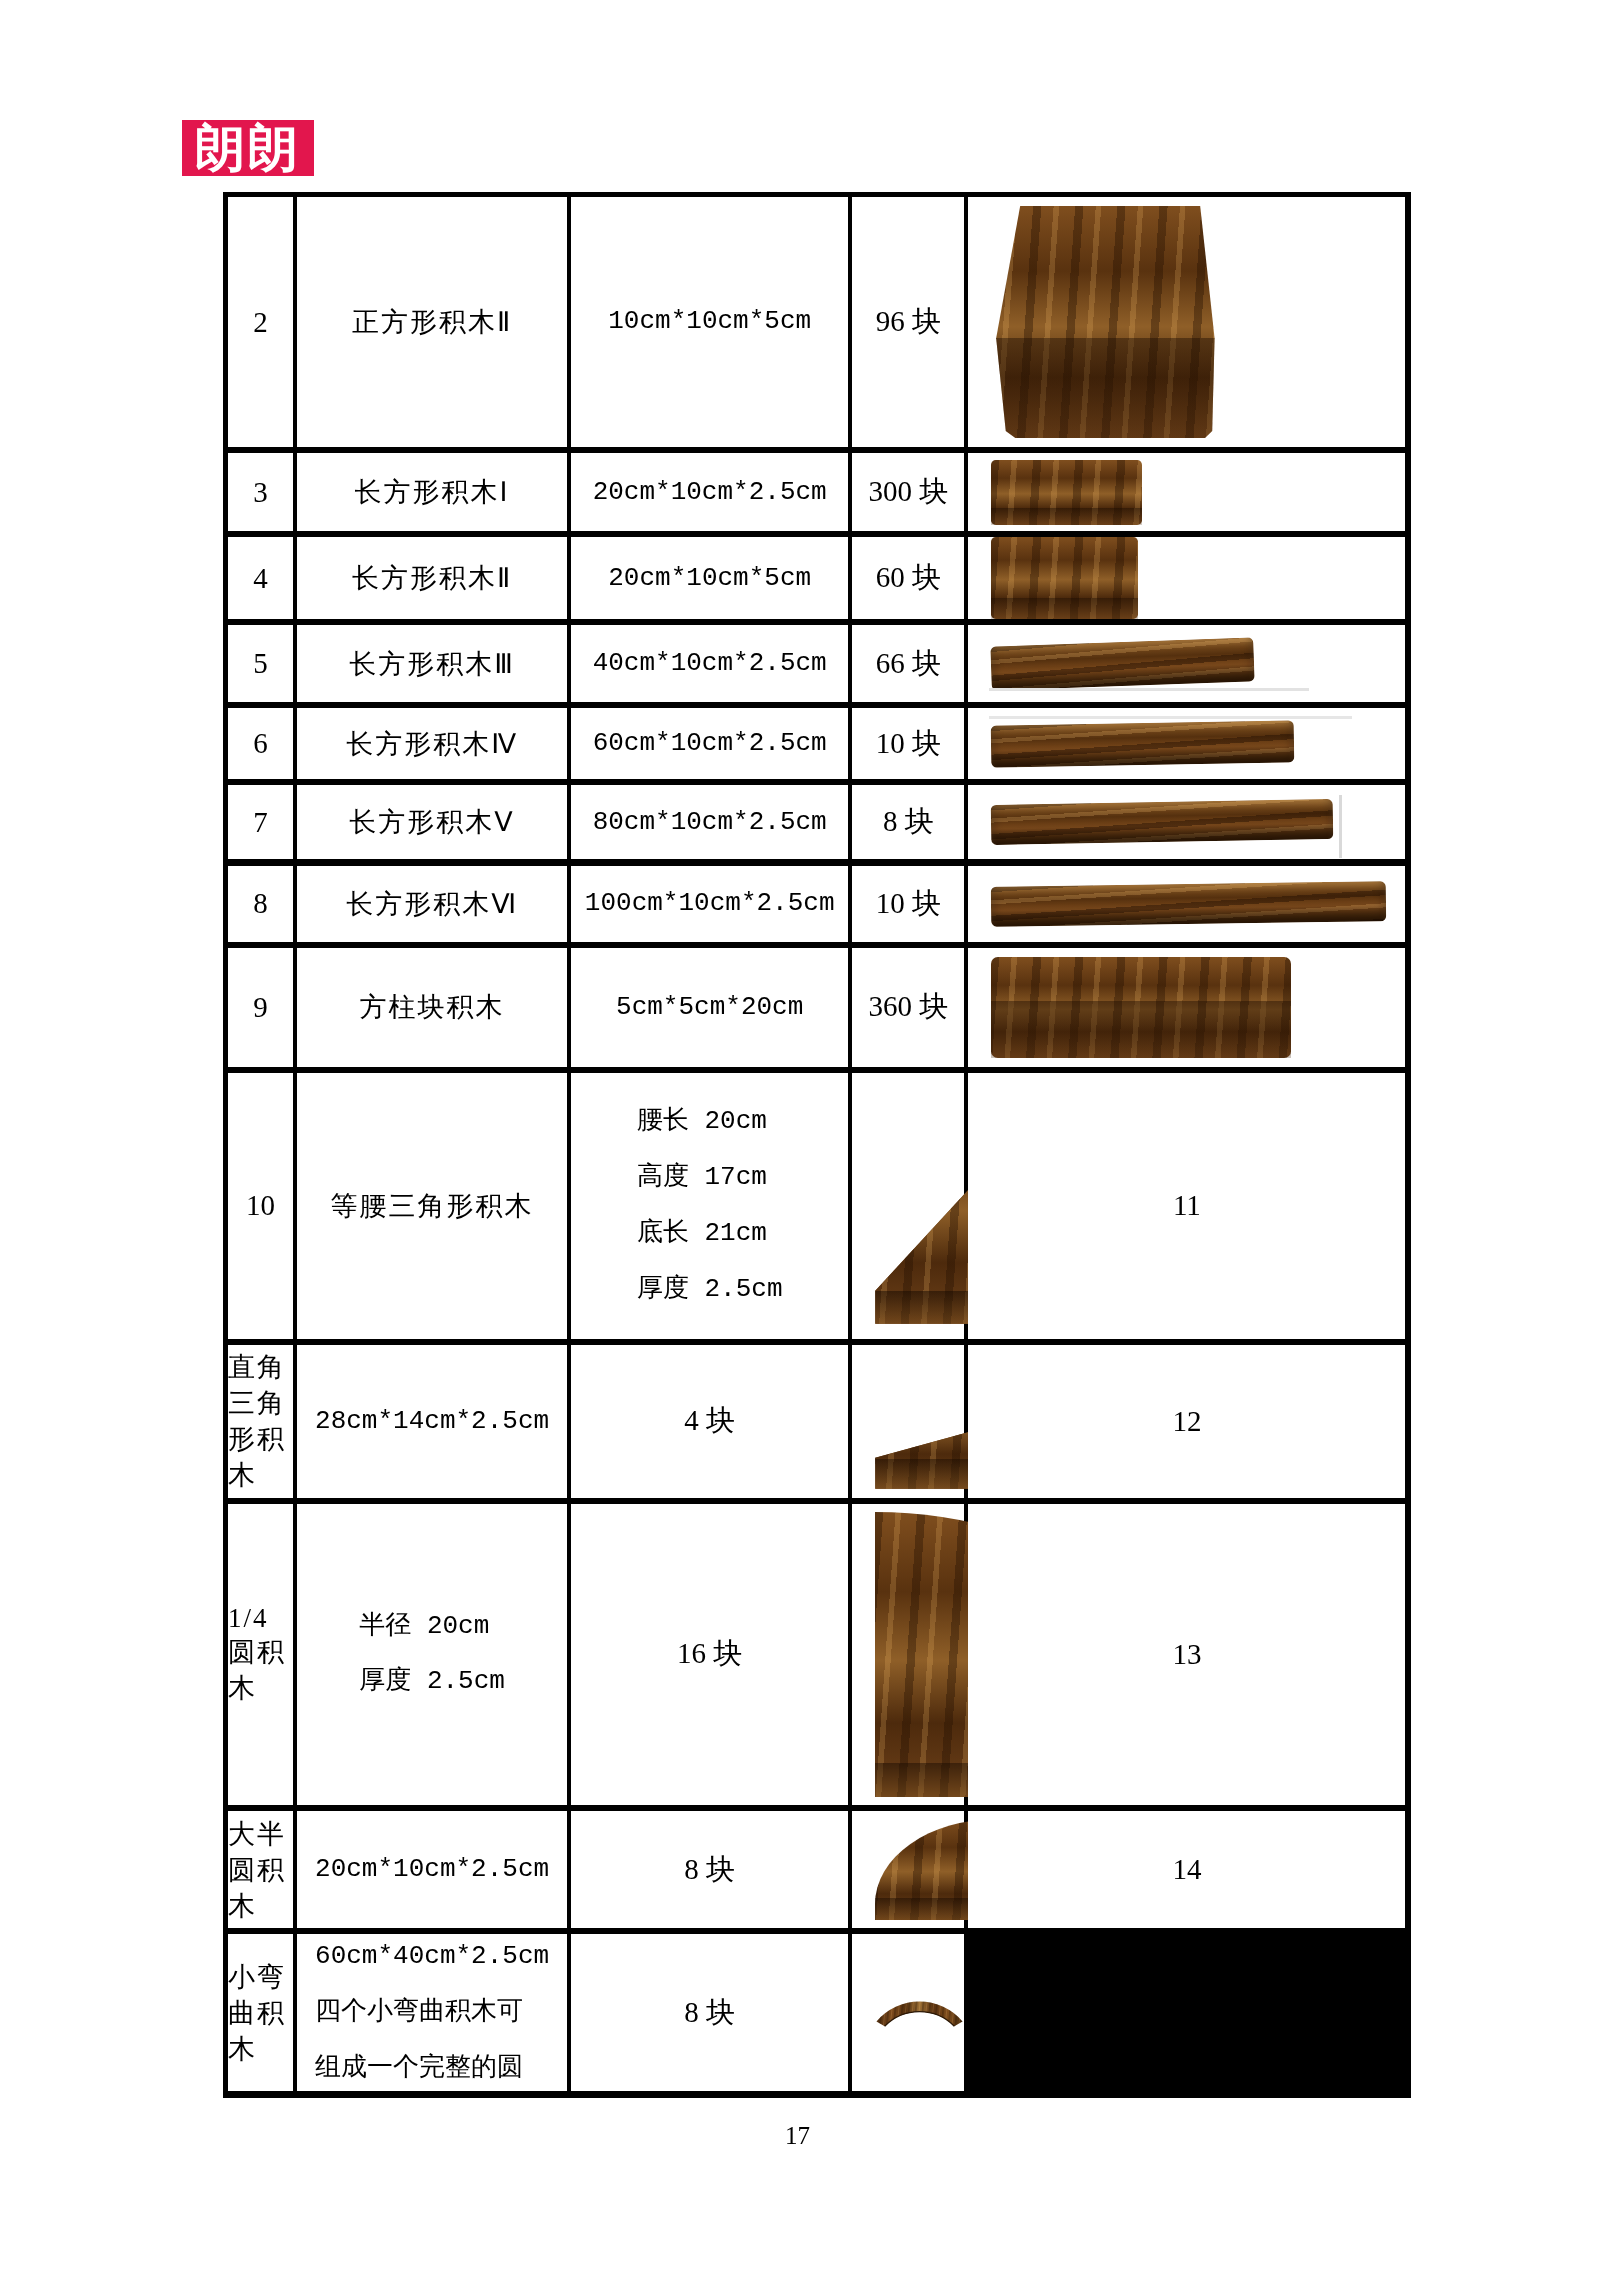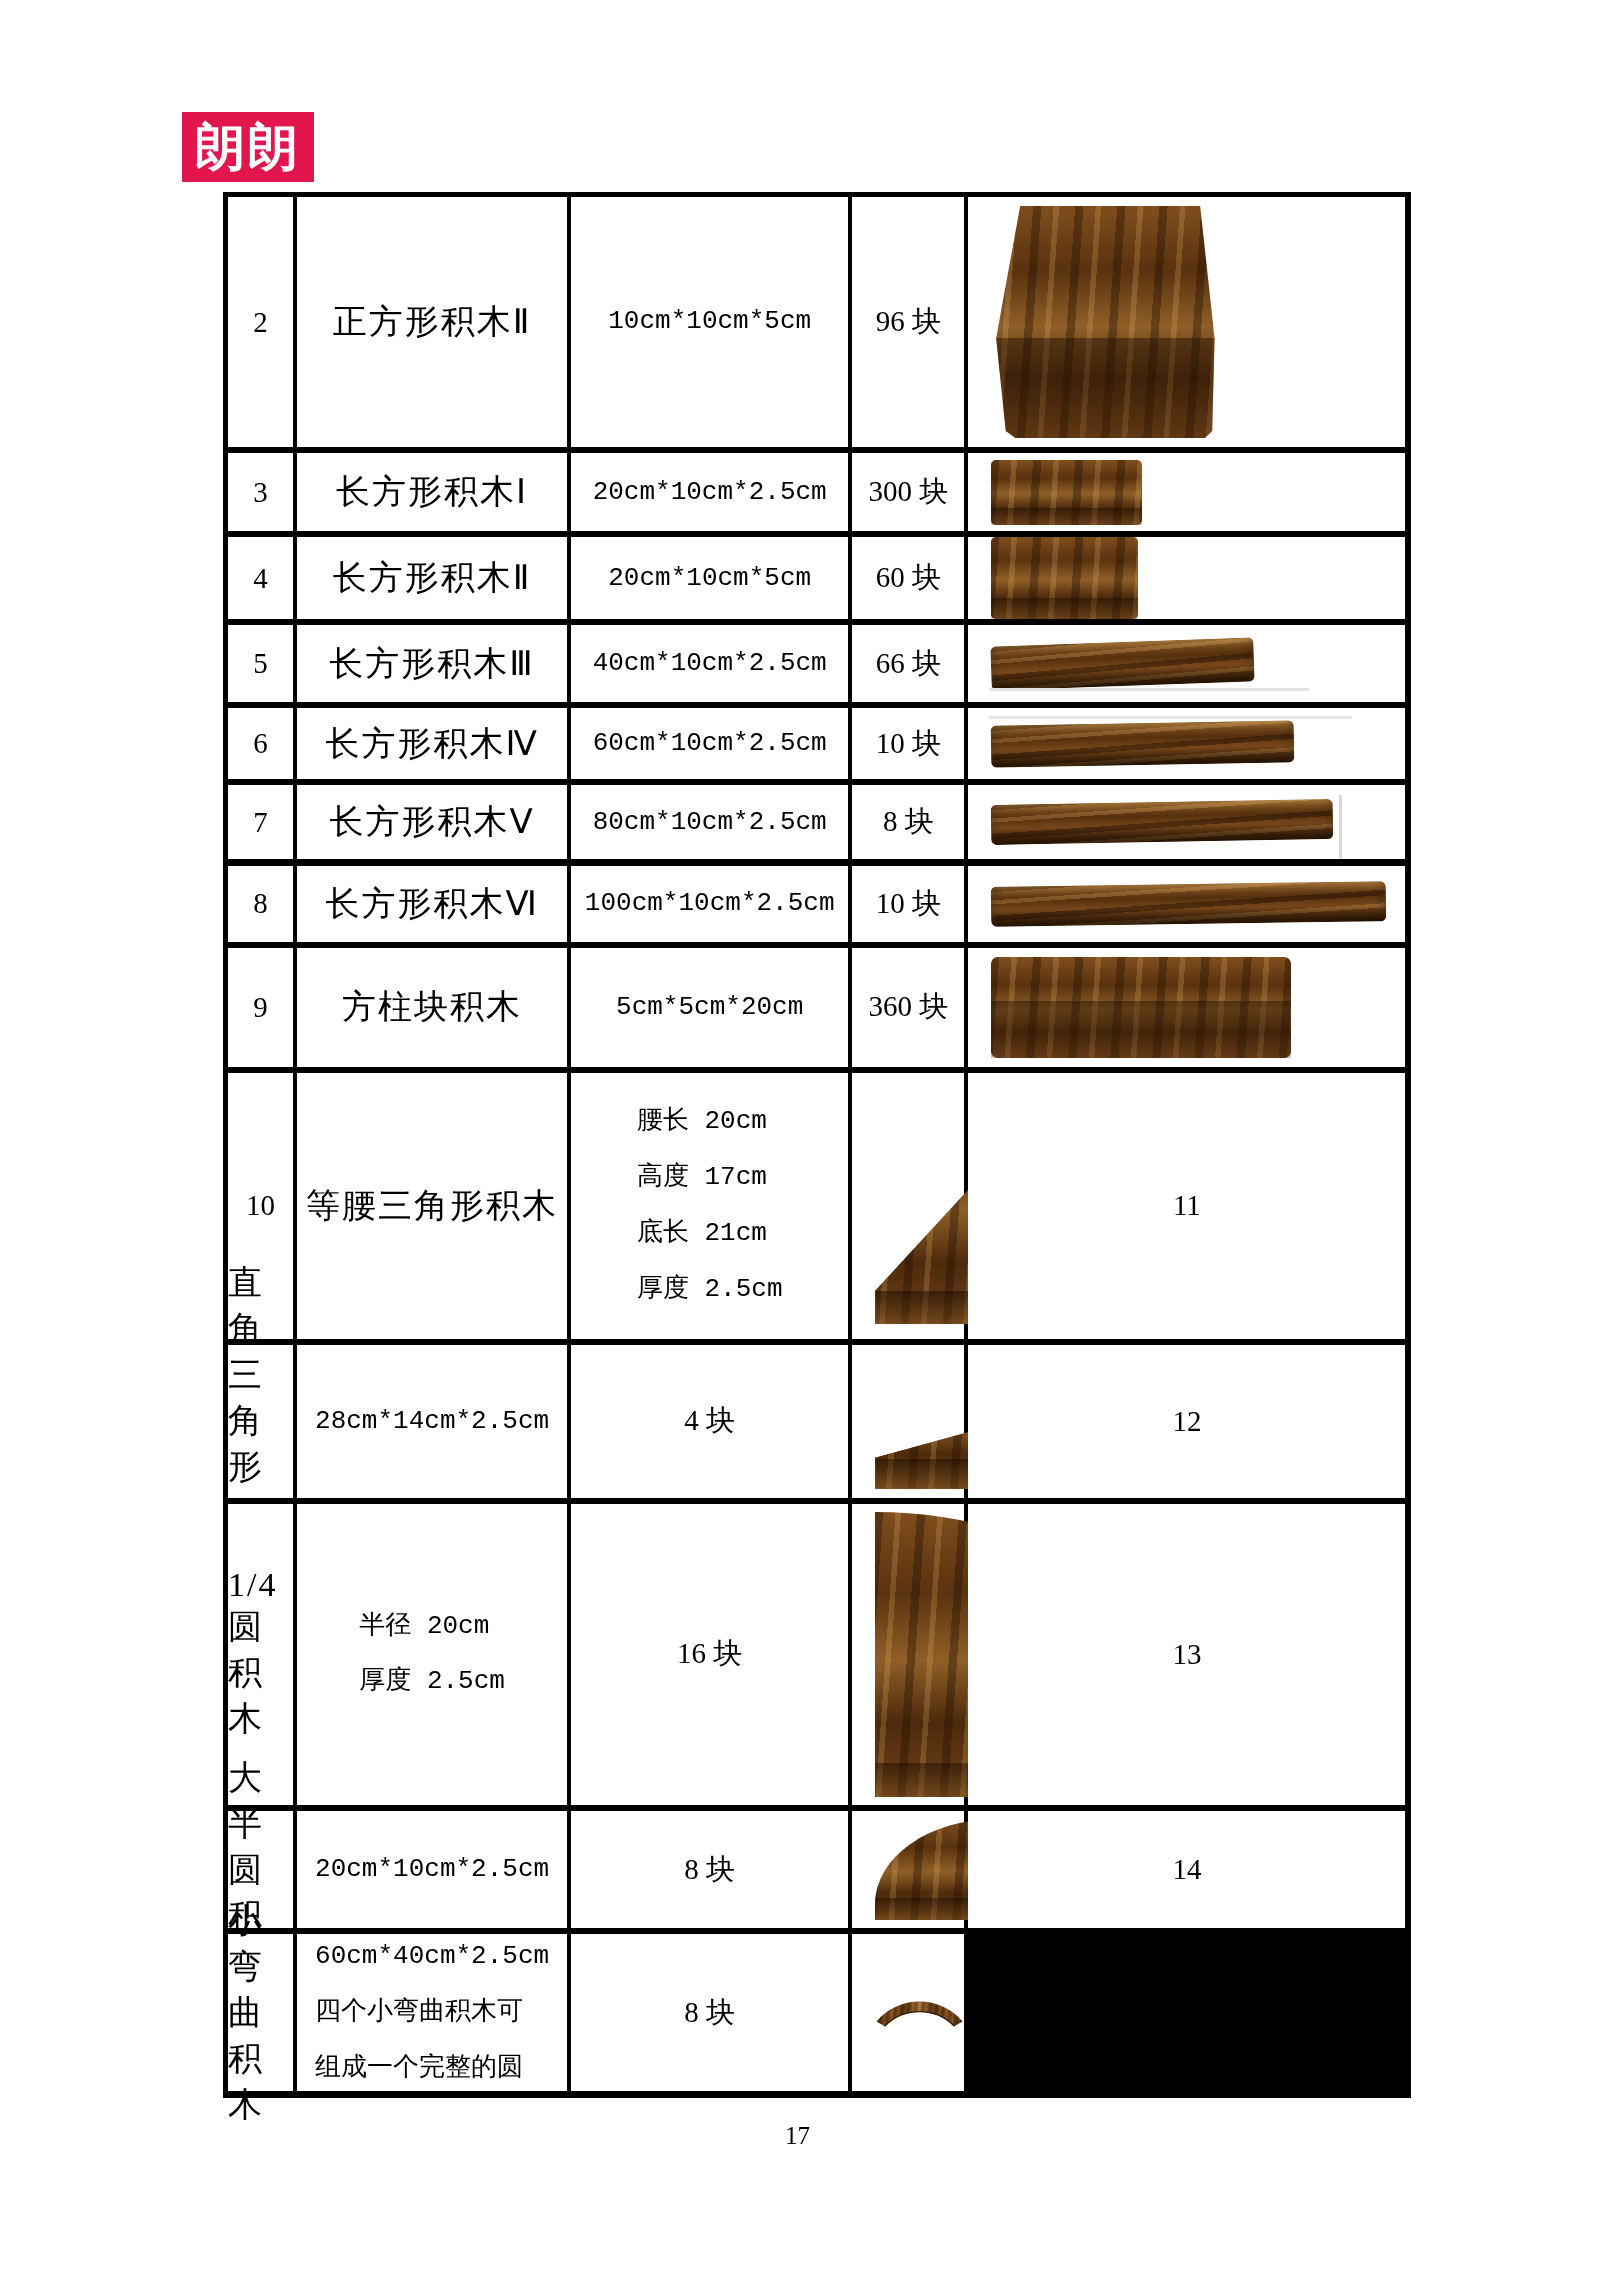--- a/index.html
+++ b/index.html
@@ -6,22 +6,22 @@
   body{
     width:1623px;height:2295px;
     background:#ffffff;
     position:relative;
     font-family:"Liberation Serif",serif;
     color:#000;
     overflow:hidden;
   }
   
   .logo{
-    position:absolute;left:182px;top:112px;
-    width:132px;height:70px;
+    position:absolute;left:182px;top:120px;
+    width:132px;height:56px;
     display:flex;align-items:center;justify-content:center;
     font-family:"Liberation Sans",sans-serif;
     font-weight:bold;font-size:50px;letter-spacing:2.7px;
     line-height:1;
   }
   
   .spec-table{
     position:absolute;left:223px;top:192px;
     width:1188px;height:1906px;
     box-sizing:border-box;
@@ -30,21 +30,21 @@
     grid-template-columns:65px 270px 277px 112px 437px;
     grid-template-rows:250px 78px 82px 77px 71px 74px 76px 119px 266px 153px 301px 117px 157px;
     column-gap:4.1px;row-gap:6.1px;
   }
   .cell{
     background:#fff;
     display:flex;align-items:center;justify-content:center;
     position:relative;overflow:visible;
   }
   .cell.no,.cell.qty{font-size:29px;font-family:"Liberation Serif",serif;}
-  .cell.name{font-size:34px;letter-spacing:2px;font-family:"Liberation Serif",serif;}
+  .cell.name{font-size:27px;letter-spacing:2px;font-family:"Liberation Serif",serif;}
   .cell.dims{font-family:Liberation Mono, monospace;font-size:26px;}
   .dims-block{display:inline-block;text-align:left;line-height:2.15;}
   .dims-block.single{line-height:1.2;text-align:center;}
   .cell.image{justify-content:flex-start;padding-left:23px;box-sizing:border-box;}
   
   .shape{position:relative;flex:0 0 auto;}
   .wood{
     background-color:#6b3e15;
     background-image:
       repeating-linear-gradient(94deg, rgba(35,15,0,.38) 0 8.2px, rgba(35,15,0,0) 8.2px 20.5px, rgba(255,196,110,.20) 20.5px 26px, rgba(35,15,0,0) 26px 42px),

